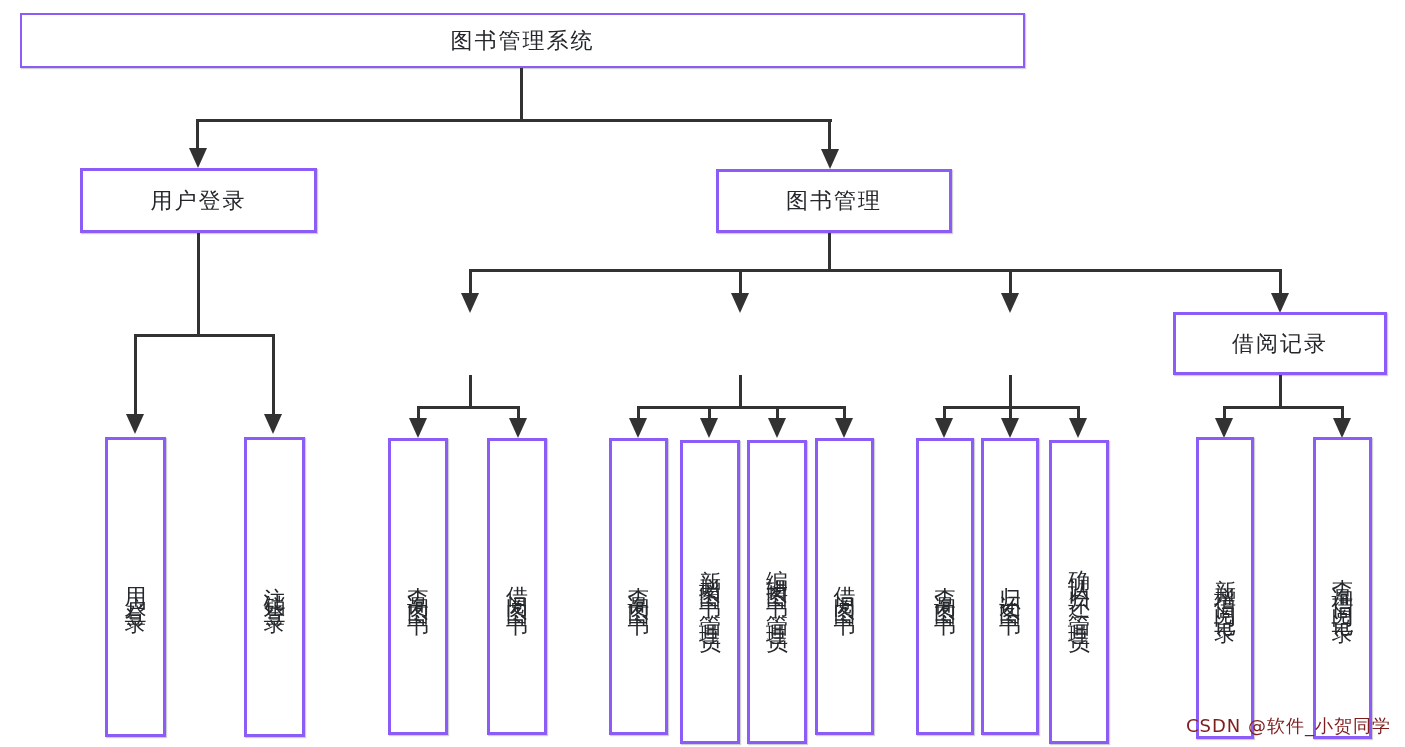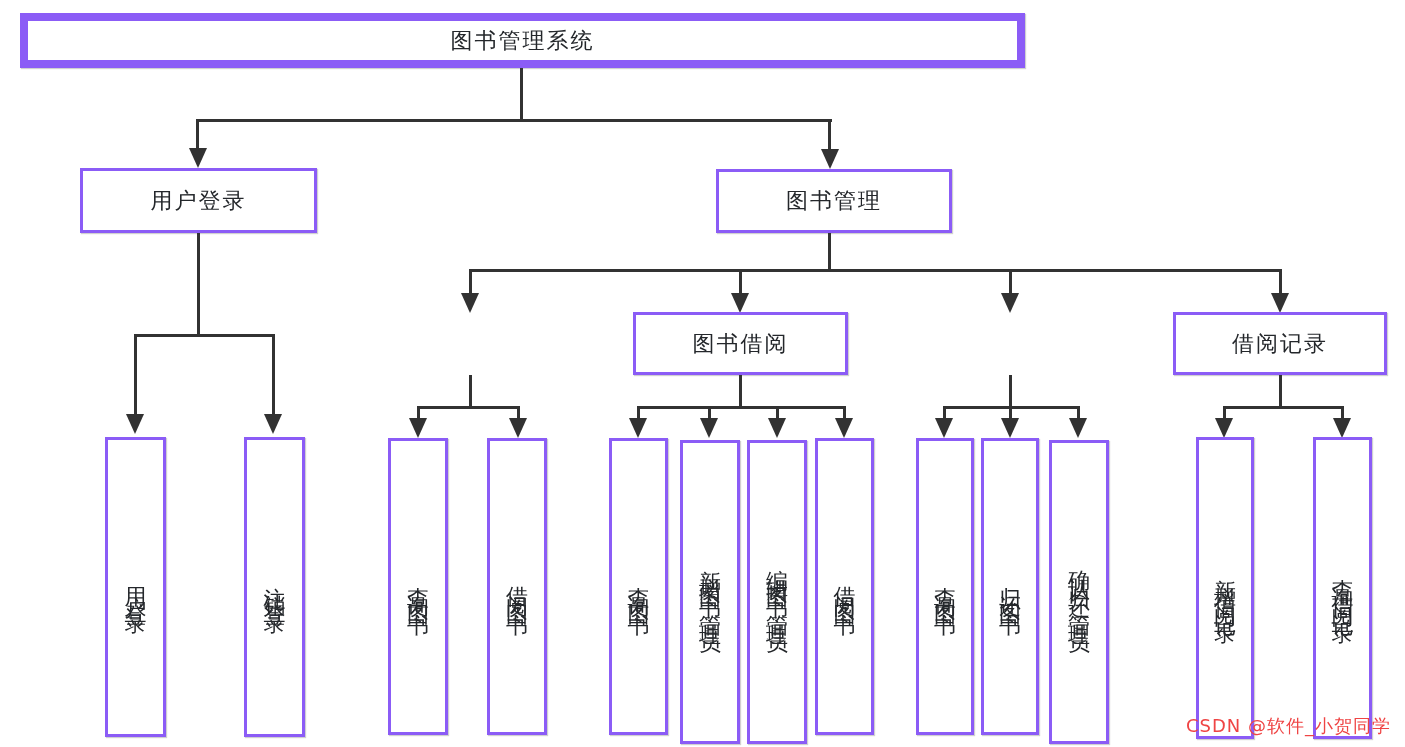--- a/index.html
+++ b/index.html
@@ -3,40 +3,40 @@
 <meta charset="utf-8">
 <style>
   html,body{margin:0;padding:0;background:#ffffff;}
   .stage{
     position:relative;width:1405px;height:747px;background:#ffffff;
     font-family:"DejaVu Sans","Liberation Sans",sans-serif;
     overflow:hidden;
   }
   .node{
     position:absolute;box-sizing:border-box;background:#ffffff;
-    border:8px solid #8b5cf6;display:flex;align-items:center;justify-content:center;
+    border:2px solid #8b5cf6;display:flex;align-items:center;justify-content:center;
     box-shadow:1px 1px 1px rgba(120,120,120,0.35);
     color:#24272b;
   }
   .node.leaf{border-width:3px;}
   .node.mid{border-width:3px;}
   .hlbl{font-size:22px;letter-spacing:2px;white-space:nowrap;}
   .vtext{
     writing-mode:vertical-rl;text-orientation:mixed;
     font-size:22px;letter-spacing:9px;line-height:1;white-space:nowrap;
   }
   .line{position:absolute;background:#323232;}
   .arrow{
     position:absolute;width:0;height:0;
     border-left:9px solid transparent;border-right:9px solid transparent;
     border-top:20px solid #323232;
   }
   .watermark{
     position:absolute;left:1186px;top:714px;
-    font-size:18px;color:#ef4444;letter-spacing:1px;white-space:nowrap;z-index:5;
+    font-size:18px;color:#7f1d1d;letter-spacing:1px;white-space:nowrap;z-index:5;
   }
 </style>
 </head>
 <body>
 
 <div class="stage">
 
   <div class="node" style="left:20px;top:13px;width:1005px;height:55px;">
     <span class="hlbl">图书管理系统</span>
   </div>
@@ -66,23 +66,20 @@
   <div class="line" style="left:469px;top:269px;width:812px;height:3px;"></div>
   <div class="line" style="left:469px;top:269px;width:3px;height:26px;"></div>
   <div class="arrow" style="left:461px;top:293px;"></div>
   <div class="line" style="left:739px;top:269px;width:3px;height:26px;"></div>
   <div class="arrow" style="left:731px;top:293px;"></div>
   <div class="line" style="left:1009px;top:269px;width:3px;height:26px;"></div>
   <div class="arrow" style="left:1001px;top:293px;"></div>
   <div class="line" style="left:1279px;top:269px;width:3px;height:26px;"></div>
   <div class="arrow" style="left:1271px;top:293px;"></div>
 
-  <div class="node mid" style="left:633px;top:312px;width:215px;height:63px;">
-    <span class="hlbl">图书借阅</span>
-  </div>
   <div class="node mid" style="left:1173px;top:312px;width:214px;height:63px;">
     <span class="hlbl">借阅记录</span>
   </div>
 
   <div class="line" style="left:469px;top:375px;width:3px;height:34px;"></div>
   <div class="line" style="left:417px;top:406px;width:103px;height:3px;"></div>
   <div class="line" style="left:417px;top:406px;width:3px;height:13px;"></div>
   <div class="arrow" style="left:409px;top:418px;"></div>
   <div class="line" style="left:517px;top:406px;width:3px;height:13px;"></div>
   <div class="arrow" style="left:509px;top:418px;"></div>

